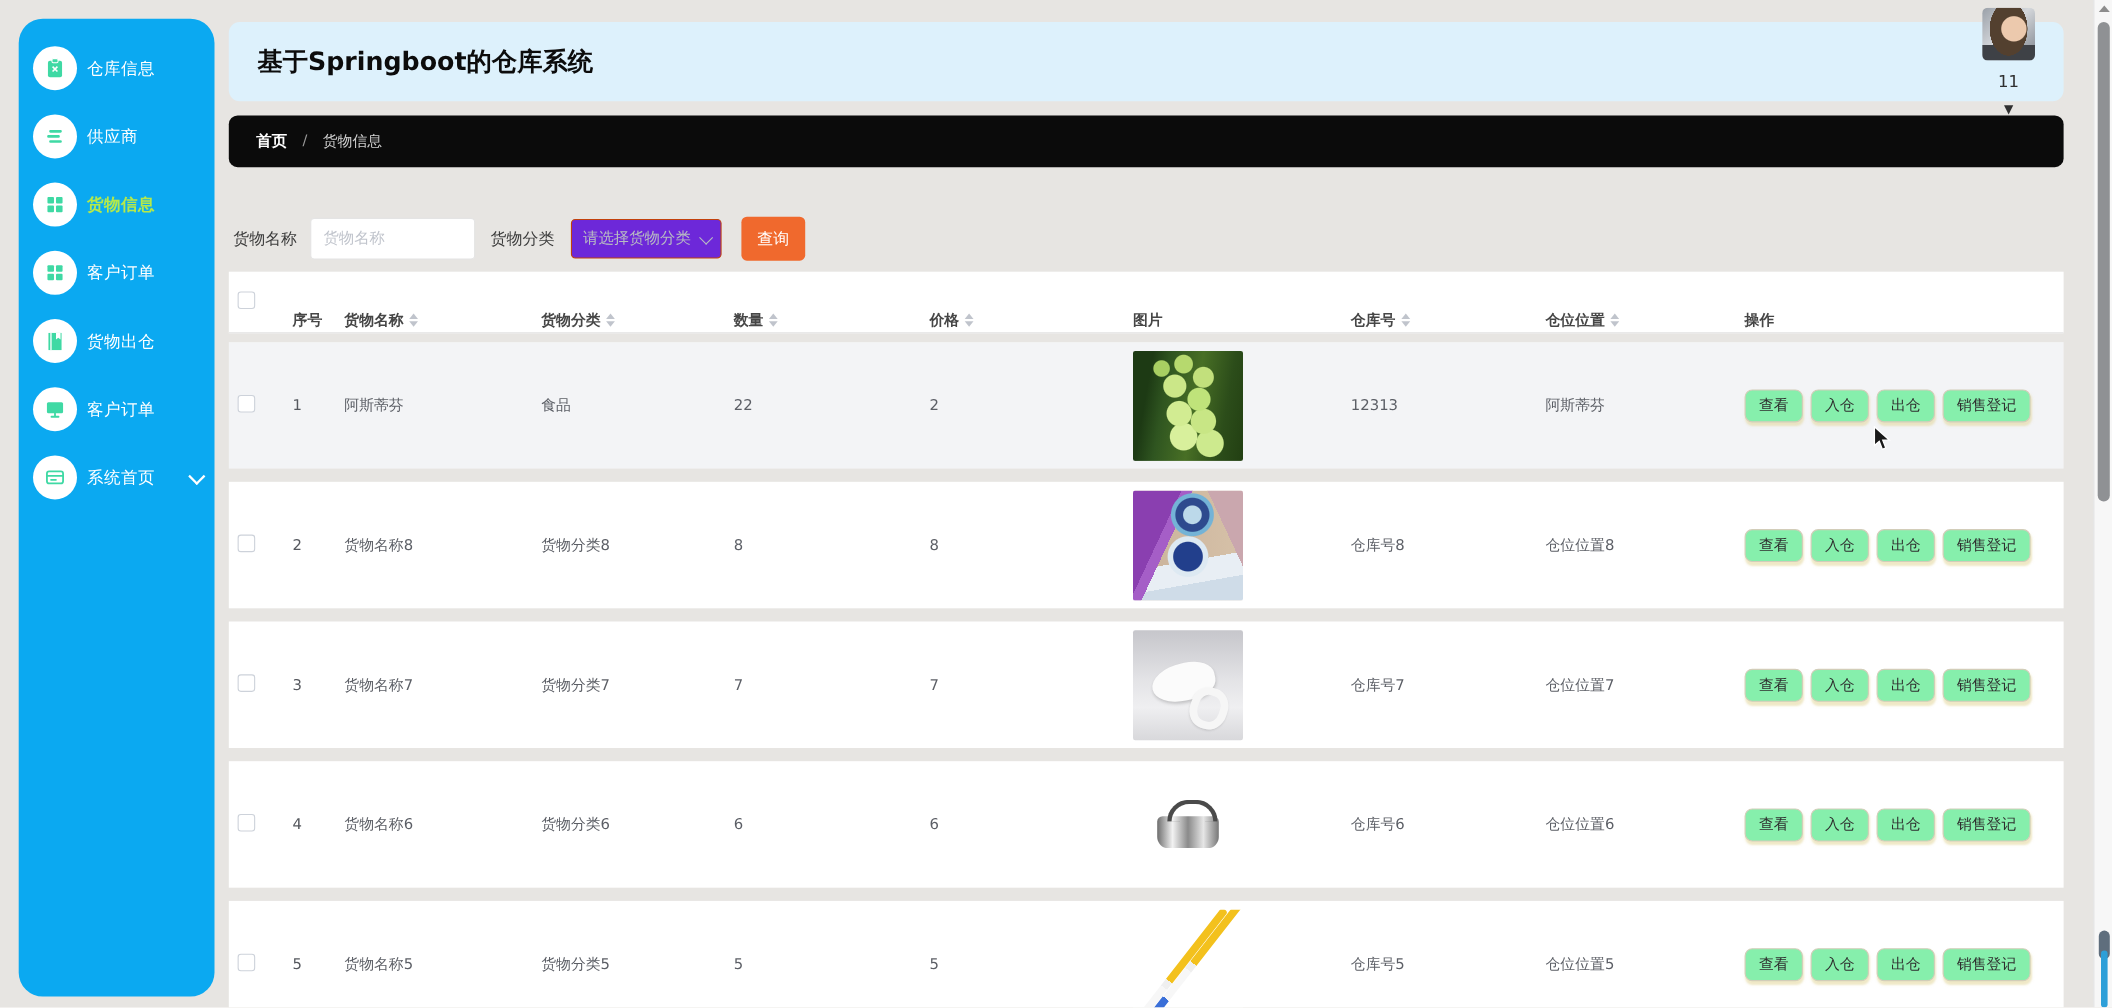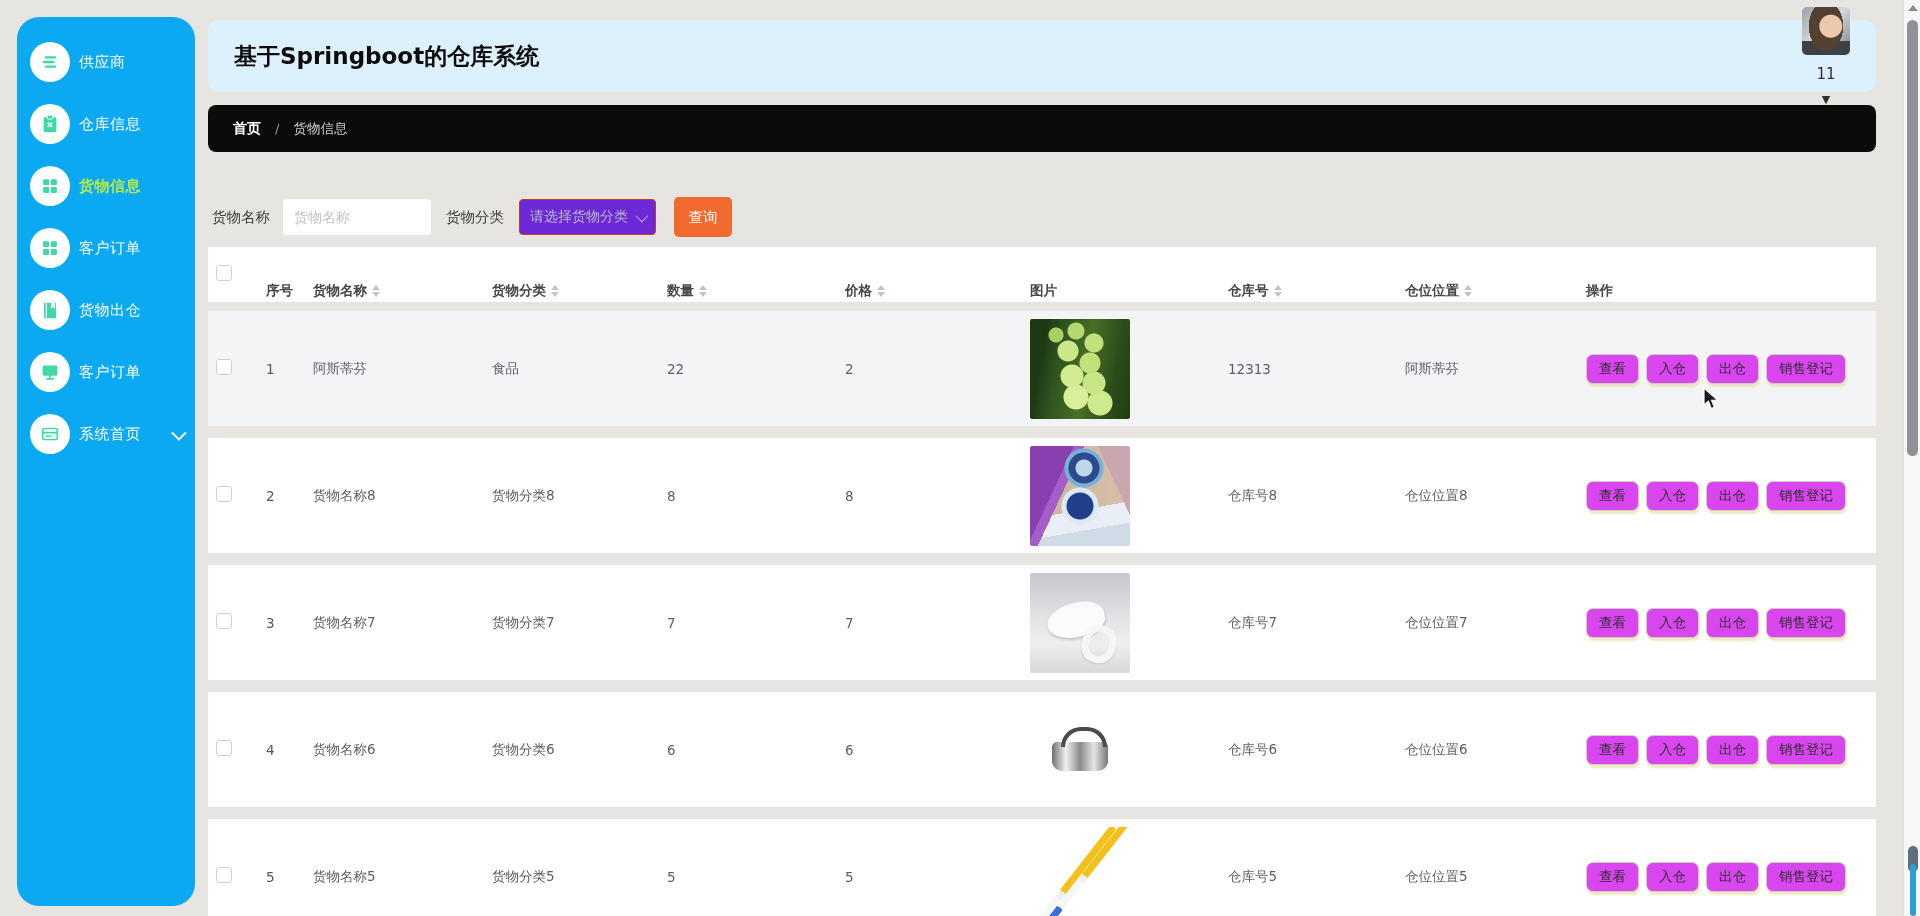--- a/index.html
+++ b/index.html
@@ -53,21 +53,21 @@
   .caret{display:inline-flex;flex-direction:column;margin-left:5px;}
   .caret .up{width:0;height:0;border-left:4px solid transparent;border-right:4px solid transparent;border-bottom:5px solid #c0c4cc;margin-bottom:2px;}
   .caret .down{width:0;height:0;border-left:4px solid transparent;border-right:4px solid transparent;border-top:5px solid #c0c4cc;}
   .trow{background:#ffffff;height:115px;margin-top:12px;}
   .trow:first-child{margin-top:8px;}
   .trow.hovered{background:#f3f4f6;}
   .td{font-size:13.5px;color:#5c5f66;padding-right:8px;overflow:hidden;white-space:nowrap;}
   .td.idx{color:#55585e;}
   .cb{width:14px;height:14px;border:1px solid #cdd2da;border-radius:3px;background:#ffffff;display:inline-block;cursor:pointer;}
   .actions{display:flex;align-items:center;gap:7px;}
-  .abtn{height:30px;padding:0 12px;background:#d946ef;border:1px solid #d2cdb9;border-radius:7px;font-size:13.5px;color:#2e2e2e;cursor:pointer;box-shadow:1px 3px 2px rgba(226,214,152,.55);font-family:inherit;white-space:nowrap;}
+  .abtn{height:30px;padding:0 12px;background:#86efac;border:1px solid #d2cdb9;border-radius:7px;font-size:13.5px;color:#2e2e2e;cursor:pointer;box-shadow:1px 3px 2px rgba(226,214,152,.55);font-family:inherit;white-space:nowrap;}
 
   
   .pimg{width:100px;height:100px;border-radius:2px;position:relative;overflow:hidden;}
   .img-green-grapes{background:
     radial-gradient(circle at 26% 16%, #a8cf62 0 7px, rgba(0,0,0,0) 8px),
     radial-gradient(circle at 46% 12%, #b6d96e 0 8px, rgba(0,0,0,0) 9px),
     radial-gradient(circle at 64% 24%, #c2e07c 0 9px, rgba(0,0,0,0) 10px),
     radial-gradient(circle at 38% 32%, #cbe788 0 10px, rgba(0,0,0,0) 11px),
     radial-gradient(circle at 60% 44%, #bfe37a 0 10px, rgba(0,0,0,0) 11px),
     radial-gradient(circle at 42% 57%, #d2ec92 0 11px, rgba(0,0,0,0) 12px),
@@ -107,34 +107,34 @@
 </head>
 <body>
 
 <div class="page">
 
   <aside class="sidebar">
     <nav id="sidebar-menu">
         <div class="side-item">
           <span class="icircle">
             <svg viewBox="0 0 24 24">
-              <path d="M7.5 7h10M5.5 12h10M7.5 17h10" stroke="#3fd9a4" stroke-width="2.6" stroke-linecap="round"></path>
-            </svg>
-          </span>
-          <span class="slabel">供应商</span>
-        </div>
-        <div class="side-item">
-          <span class="icircle">
-            <svg viewBox="0 0 24 24">
               <rect x="5" y="4.5" width="14" height="16.5" rx="2" fill="#3fd9a4"></rect>
               <rect x="9" y="2.5" width="6" height="4" rx="1.2" fill="#3fd9a4" stroke="#fff" stroke-width="1"></rect>
               <path d="M9.6 10.5l4.8 4.8M14.4 10.5l-4.8 4.8" stroke="#fff" stroke-width="1.6"></path>
             </svg>
           </span>
           <span class="slabel">仓库信息</span>
+        </div>
+        <div class="side-item">
+          <span class="icircle">
+            <svg viewBox="0 0 24 24">
+              <path d="M7.5 7h10M5.5 12h10M7.5 17h10" stroke="#3fd9a4" stroke-width="2.6" stroke-linecap="round"></path>
+            </svg>
+          </span>
+          <span class="slabel">供应商</span>
         </div>
         <div class="side-item active">
           <span class="icircle">
             <svg viewBox="0 0 24 24">
               <g fill="#3fd9a4">
                 <rect x="4.5" y="4.5" width="6.5" height="6.5" rx="1"></rect>
                 <rect x="13" y="4.5" width="6.5" height="6.5" rx="1"></rect>
                 <rect x="4.5" y="13" width="6.5" height="6.5" rx="1"></rect>
                 <rect x="13" y="13" width="6.5" height="6.5" rx="1"></rect>
               </g>

